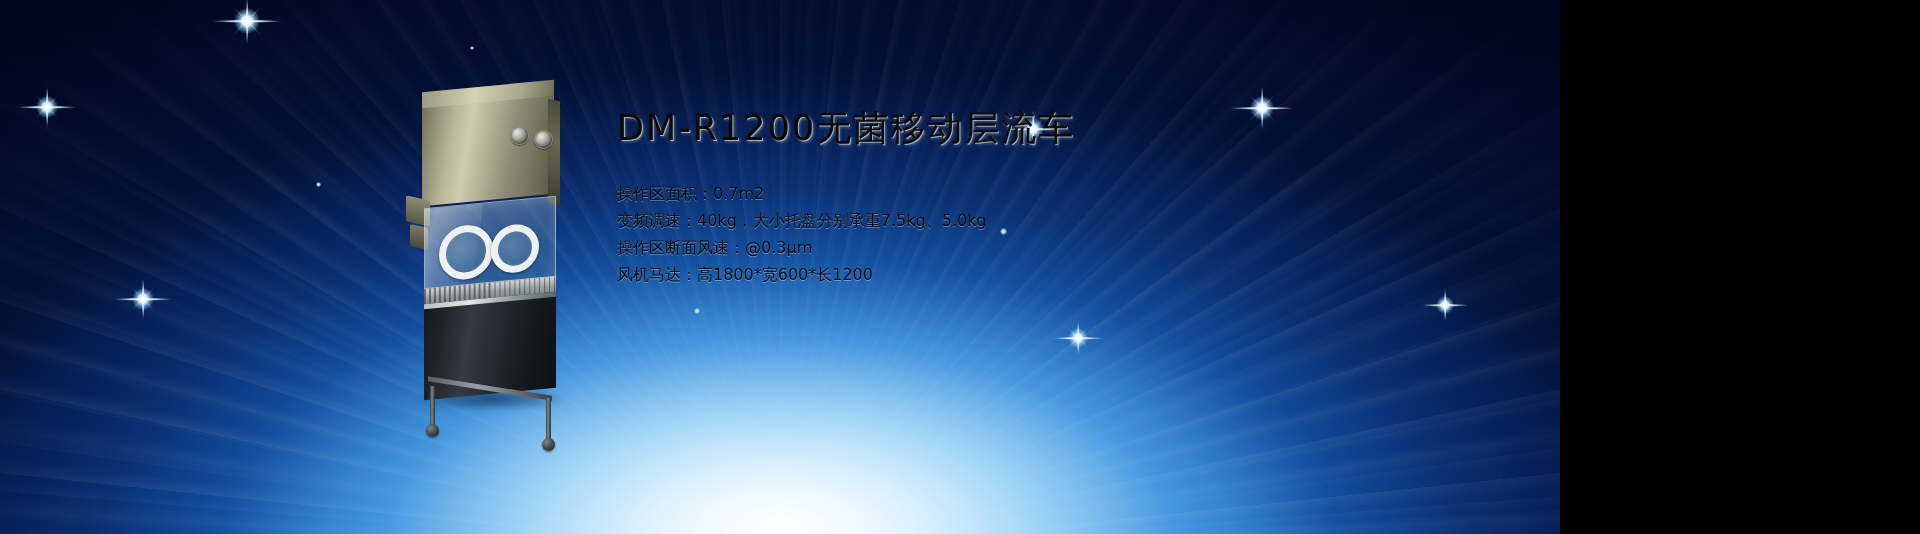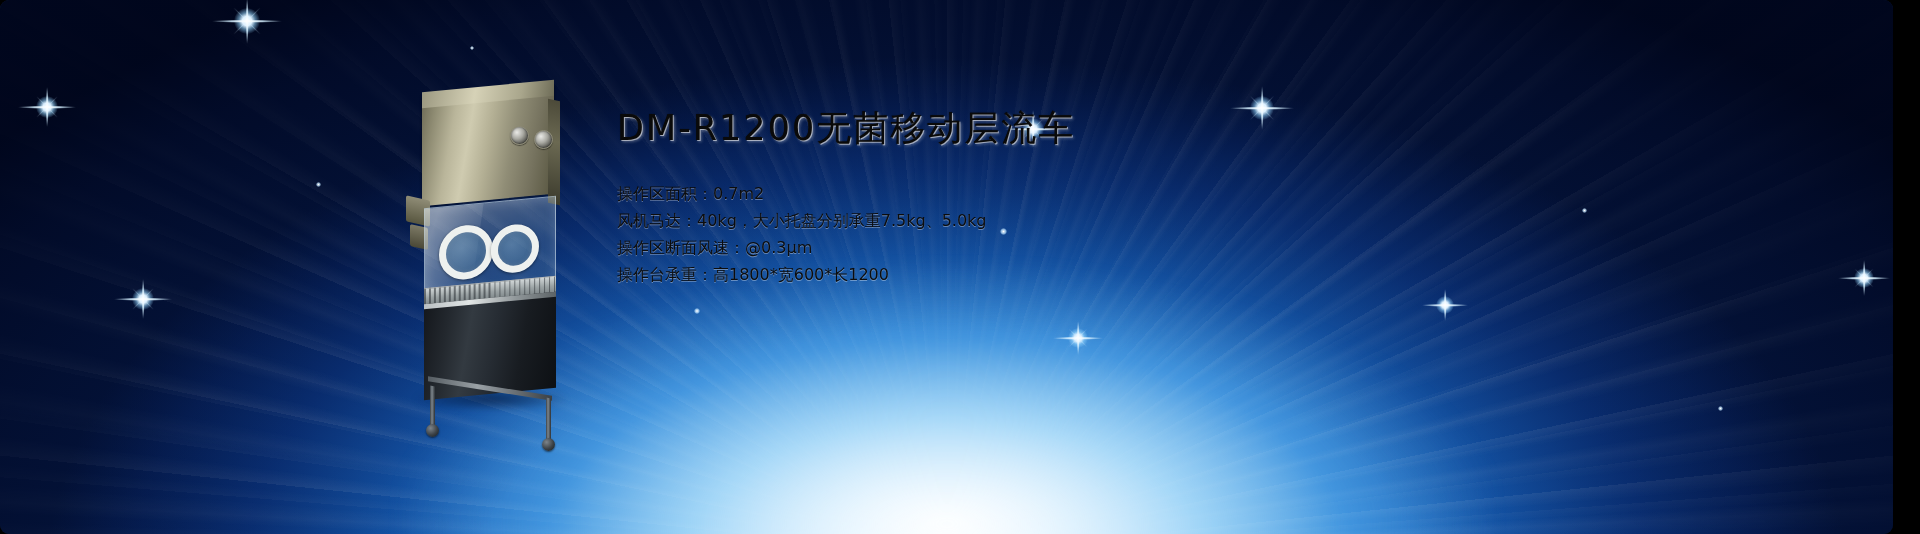--- a/index.html
+++ b/index.html
@@ -1,21 +1,20 @@
 <!DOCTYPE html>
 <html><head>
 <meta charset="utf-8">
 <style>
   html,body{margin:0;padding:0;background:#000;}
   #stage{
     position:relative;
-    width:1893px;height:534px;
+    width:1560px;height:534px;
     overflow:hidden;
     font-family:"Liberation Sans","DejaVu Sans",sans-serif;
-    border-radius:9px;
   }
 
   
   .bg-base{
     position:absolute;inset:0;
     background:
       radial-gradient(ellipse 900px 520px at 50% 108%, #ffffff 0%, #eaf6ff 7%, #bfe2fb 16%, #6fbdf0 30%, #2e86d8 46%, #1558ad 62%, #0b3580 78%, #07235e 90%, #041640 100%);
   }
   
   .bg-vignette{
@@ -314,19 +313,19 @@
     <div class="frame-leg l1"></div>
     <div class="frame-leg l2"></div>
     <div class="caster c1"></div>
     <div class="caster c2"></div>
   </div>
 
   <div id="textblock">
     <div id="title">DM-R1200无菌移动层流车</div>
     <div id="specs">
       <div class="spec-line">操作区面积：0.7m2</div>
-      <div class="spec-line">风机马达：40kg，大小托盘分别承重7.5kg、5.0kg</div>
+      <div class="spec-line">变频调速：40kg，大小托盘分别承重7.5kg、5.0kg</div>
       <div class="spec-line">操作区断面风速：@0.3μm</div>
-      <div class="spec-line">操作台承重：高1800*宽600*长1200</div>
+      <div class="spec-line">风机马达：高1800*宽600*长1200</div>
     </div>
   </div>
 
 </div>
 
 </body></html>

